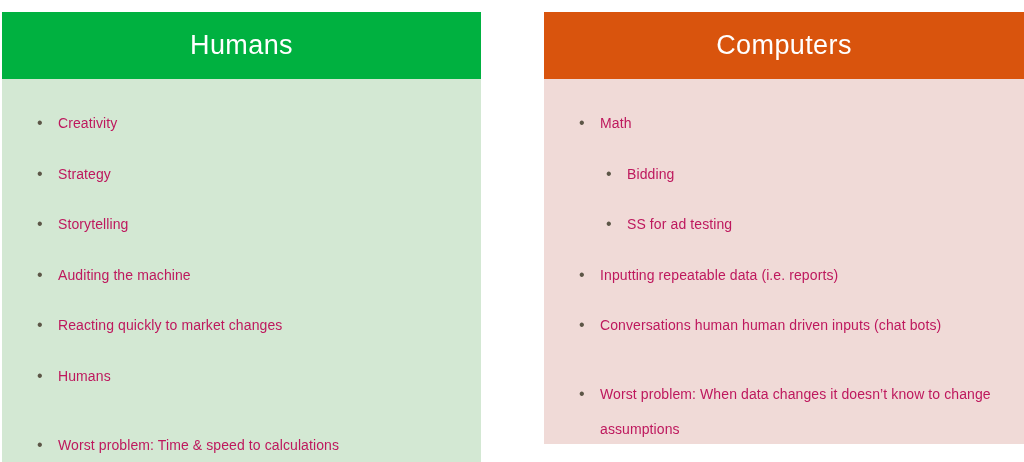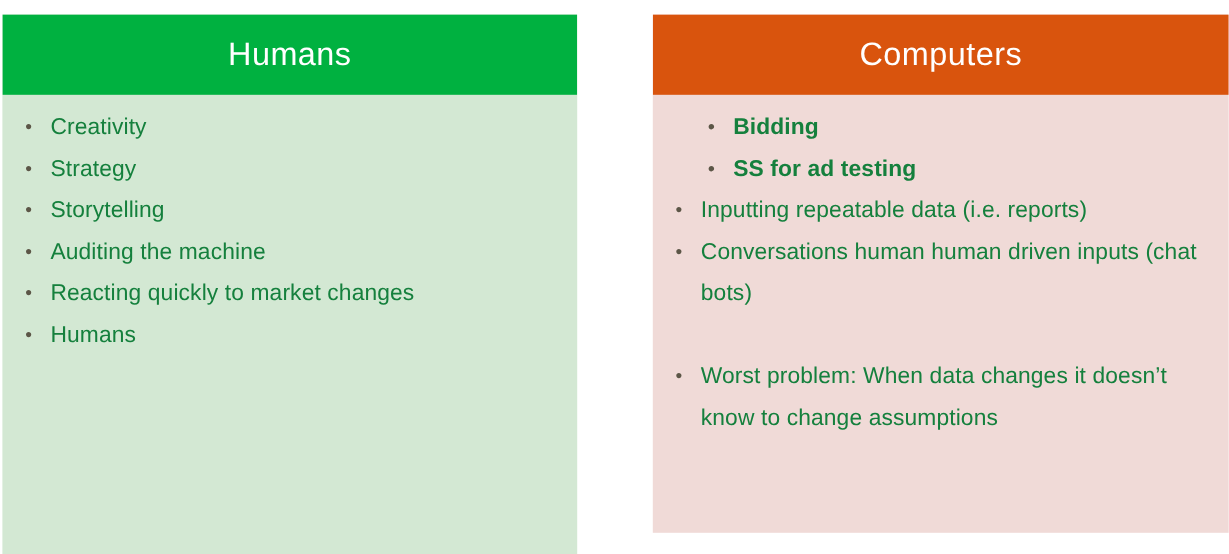--- a/index.html
+++ b/index.html
@@ -65,41 +65,40 @@
   }
 
   .bullet-list {
     list-style: none;
     margin: 0;
     padding: 0;
   }
 
   .bullet-item {
     position: relative;
-    color: #15803d;
-    font-size: 19px;
+    color: #be185d;
+    font-size: 14px;
     line-height: 34.5px;
     padding-left: 26px;
-    margin: 0;
+    margin: 16px;
     letter-spacing: 0.1px;
   }
 
   .bullet-item::before {
     content: "\2022";
     position: absolute;
     left: 5px;
     top: 0;
     font-size: 16px;
     line-height: 34.5px;
     color: #5C5647;
   }
 
   .bullet-item.level-2 {
     padding-left: 53px;
-    font-weight: bold;
   }
 
   .bullet-item.level-2::before {
     left: 32px;
   }
 
   .bullet-item.spacer-before {
     margin-top: 34.5px;
   }
 </style>
@@ -125,30 +124,36 @@
         </li>
         <li class="bullet-item">
           <span>Auditing the machine</span>
         </li>
         <li class="bullet-item">
           <span>Reacting quickly to market changes</span>
         </li>
         <li class="bullet-item">
           <span>Humans</span>
         </li>
+        <li class="bullet-item spacer-before">
+          <span>Worst problem: Time &amp; speed to calculations</span>
+        </li>
       </ul>
     </div>
   </div>
 
   <div class="panel panel-computers">
     <div class="panel-header">
       <span>Computers</span>
     </div>
     <div class="panel-body">
       <ul class="bullet-list">
+        <li class="bullet-item">
+          <span>Math</span>
+        </li>
         <li class="bullet-item level-2">
           <span>Bidding</span>
         </li>
         <li class="bullet-item level-2">
           <span>SS for ad testing</span>
         </li>
         <li class="bullet-item">
           <span>Inputting repeatable data (i.e. reports)</span>
         </li>
         <li class="bullet-item">

